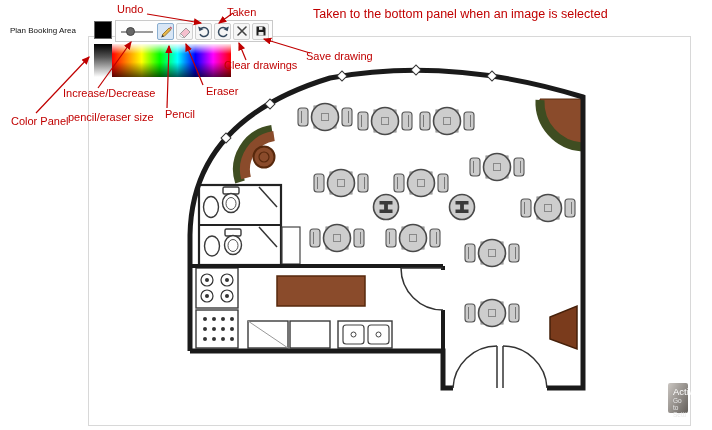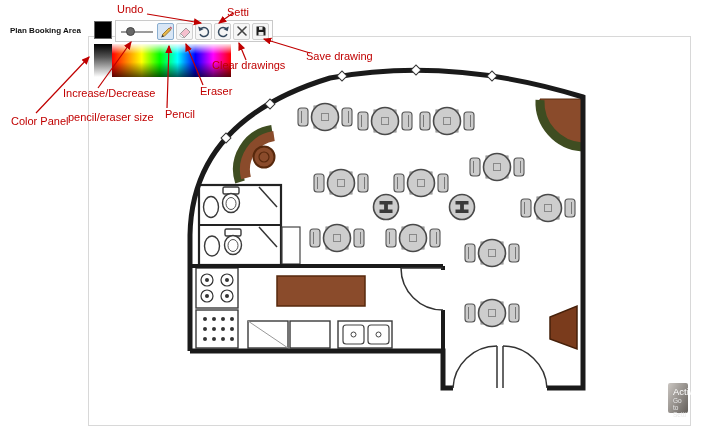--- a/index.html
+++ b/index.html
@@ -3,21 +3,21 @@
 <meta charset="utf-8">
 <style>
   html,body{margin:0;padding:0;background:#fff;}
   .stage{position:relative;width:712px;height:430px;background:#fff;overflow:hidden;
          font-family:"Liberation Sans",sans-serif;}
   .abs{position:absolute;left:0;top:0;}
 
   .panel{position:absolute;left:88px;top:36px;width:601px;height:388px;
          border:1px solid #d8d8d8;background:#fff;}
 
-  .title{position:absolute;left:10px;top:26px;font-size:8px;font-weight:bold;color:#111;white-space:nowrap;}
+  .title{position:absolute;left:10px;top:26px;font-size:8px;font-weight:normal;color:#111;white-space:nowrap;}
 
   .banner{position:absolute;left:313px;top:7px;font-size:12.5px;color:#c00000;white-space:nowrap;}
 
   .ann{position:absolute;color:#c00000;font-size:11px;line-height:1.1;white-space:nowrap;}
 
   .swatch{position:absolute;left:94px;top:21px;width:16px;height:16px;background:#000;border:1px solid #666;}
 
   .toolbar{position:absolute;left:115px;top:20px;height:22px;display:flex;align-items:center;
            gap:2px;padding:1px 3px;background:#fdfdfd;border:1px solid #c9c9c9;box-sizing:border-box;}
   .btn{width:17px;height:17px;display:flex;align-items:center;justify-content:center;
@@ -268,28 +268,29 @@
       <line x1="310" y1="53" x2="264" y2="39" marker-end="url(#ah)"></line>
       <line x1="246" y1="60" x2="239" y2="43" marker-end="url(#ah)"></line>
       <line x1="203" y1="85" x2="186" y2="44" marker-end="url(#ah)"></line>
       <line x1="167" y1="108" x2="169" y2="46" marker-end="url(#ah)"></line>
       <line x1="98" y1="88" x2="131" y2="42" marker-end="url(#ah)"></line>
       <line x1="36" y1="113" x2="89" y2="57" marker-end="url(#ah)"></line>
     </g>
   </svg>
 
   <div class="ann" style="left:117px;top:3px">Undo</div>
-  <div class="ann" style="left:227px;top:6px">Setti</div>
+  <div class="ann" style="left:227px;top:6px">Taken</div>
   <div class="ann" style="left:306px;top:50px">Save drawing</div>
-  <div class="ann" style="left:212px;top:59px">Clear drawings</div>
-  <div class="ann" style="left:200px;top:85px">Eraser</div>
+  <div class="ann" style="left:224px;top:59px">Clear drawings</div>
+  <div class="ann" style="left:206px;top:85px">Eraser</div>
   <div class="ann" style="left:165px;top:108px">Pencil</div>
   <div class="ann" style="left:63px;top:87px">Increase/Decrease</div>
   <div class="ann" style="left:68px;top:111px">pencil/eraser size</div>
   <div class="ann" style="left:11px;top:115px">Color Panel</div>
 
+  <div class="banner">Taken to the bottom panel when an image is selected</div>
 
   <div class="watermark">
     <div class="l1">Activate</div>
     <div class="l2">Go to Setti</div>
   </div>
 
 </div>
 
 </body></html>

